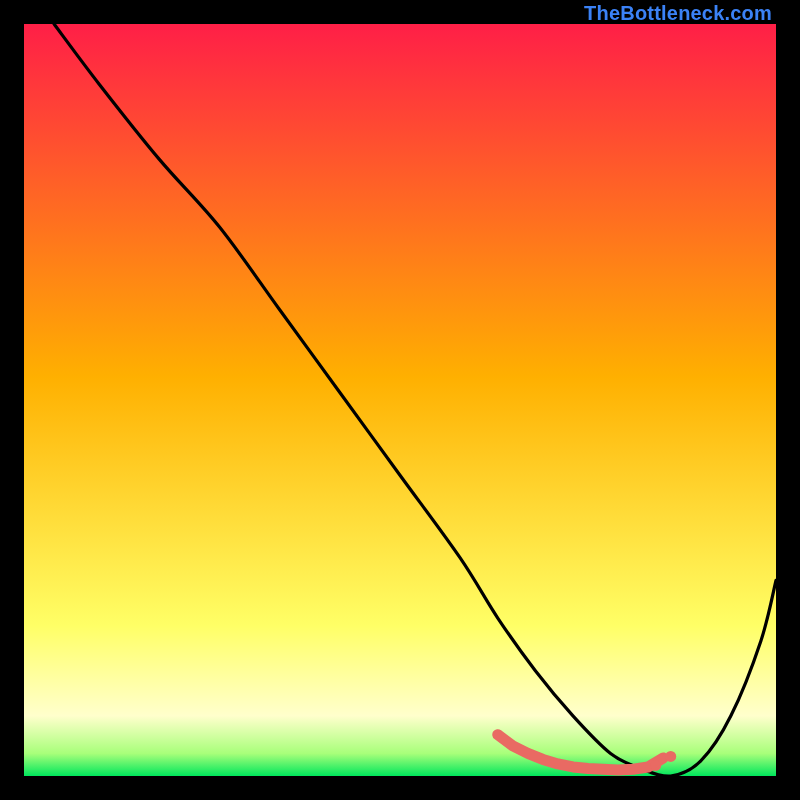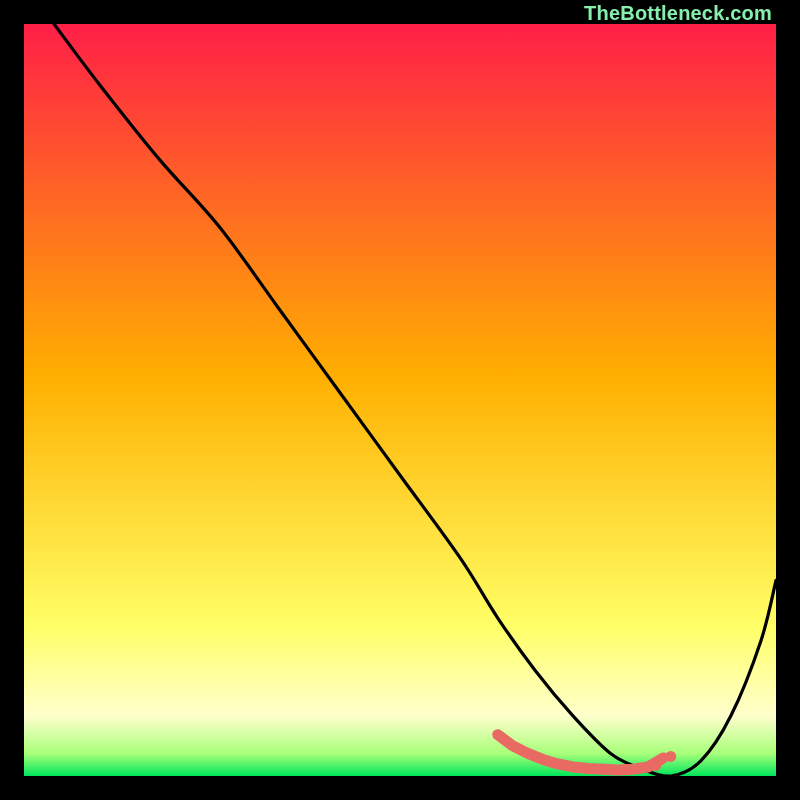--- a/index.html
+++ b/index.html
@@ -16,21 +16,21 @@
     left: 24px;
     top: 24px;
     width: 752px;
     height: 752px;
     background: #000;
   }
   .attribution {
     position: absolute;
     top: 2px;
     right: 28px;
-    color: #86efac;
+    color: #3b82f6;
     font-size: 20px;
     font-weight: 600;
     letter-spacing: 0.2px;
   }
   svg {
     display: block;
   }
 </style>
 </head>
 <body>

